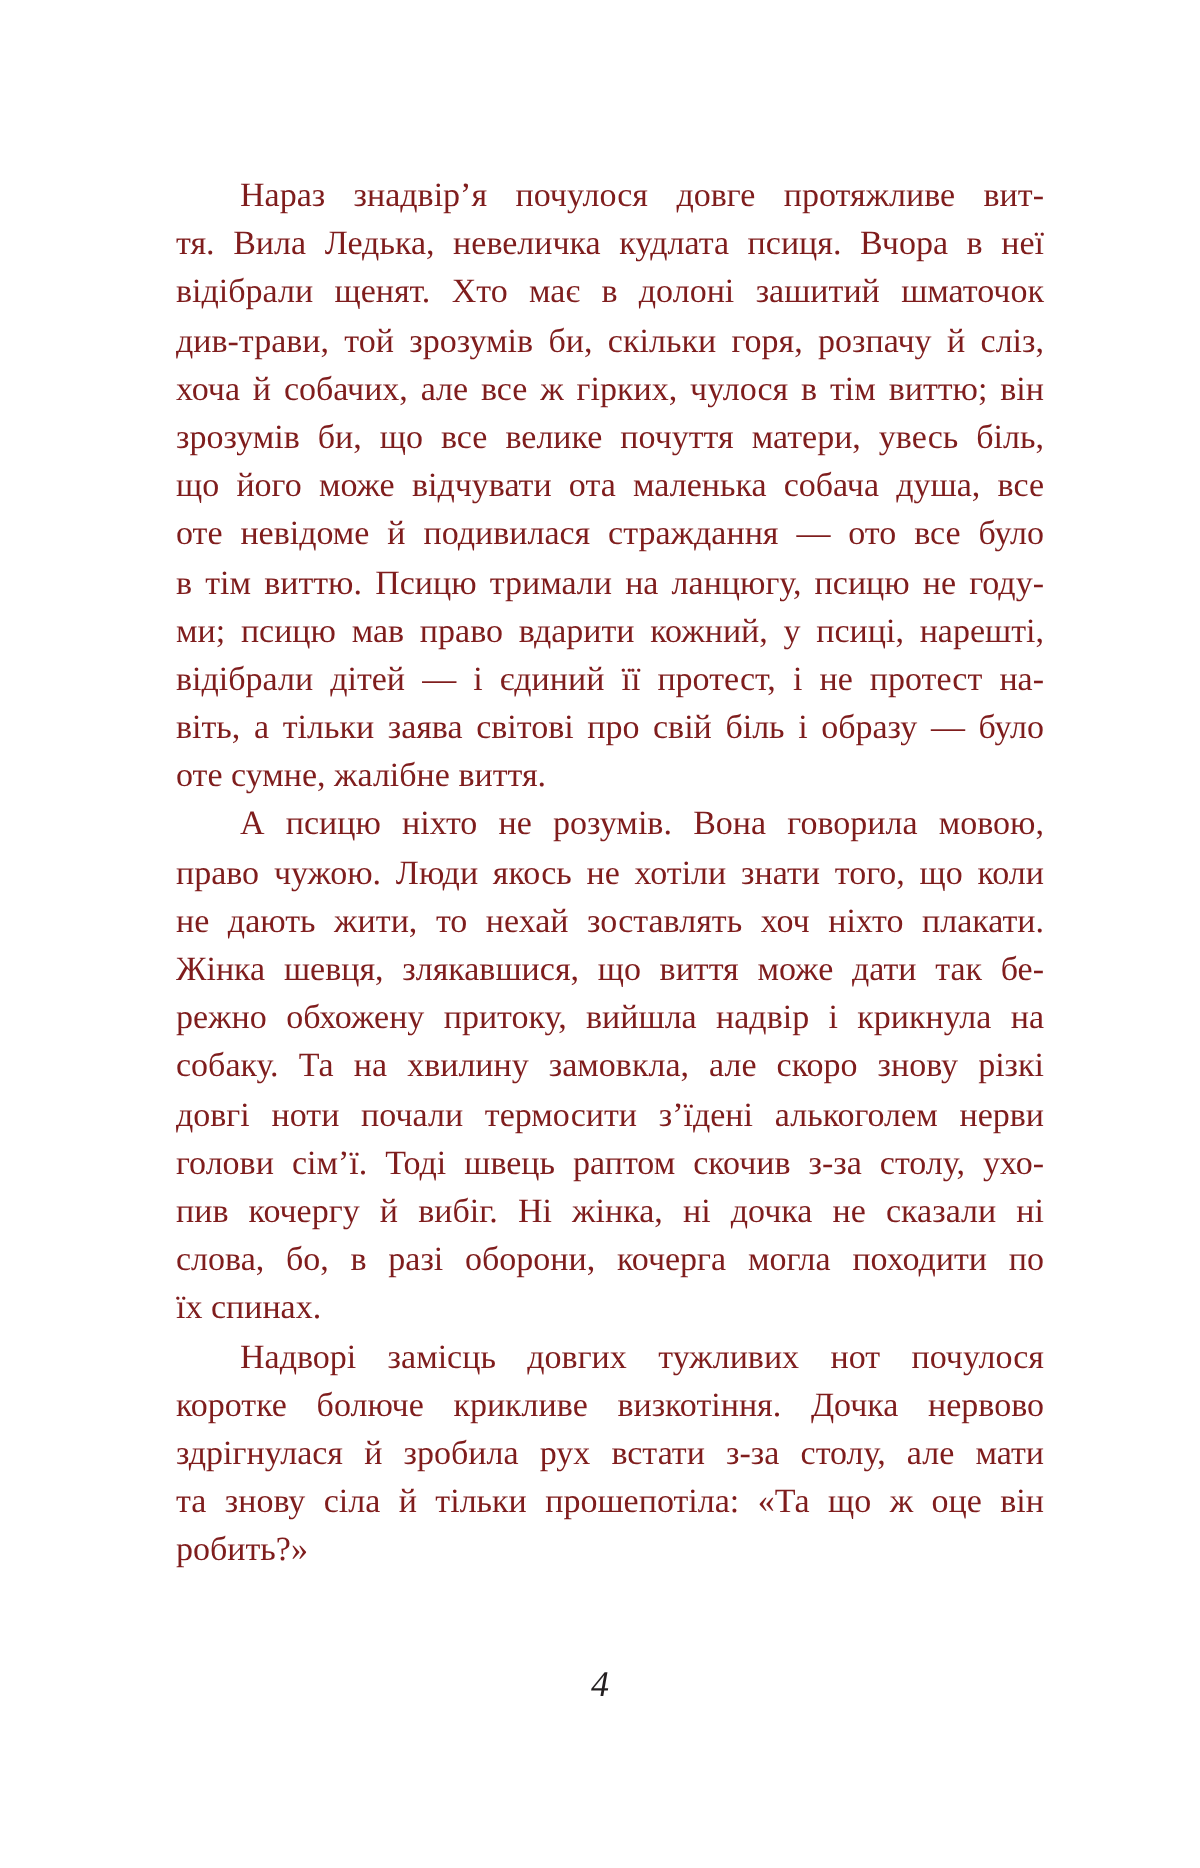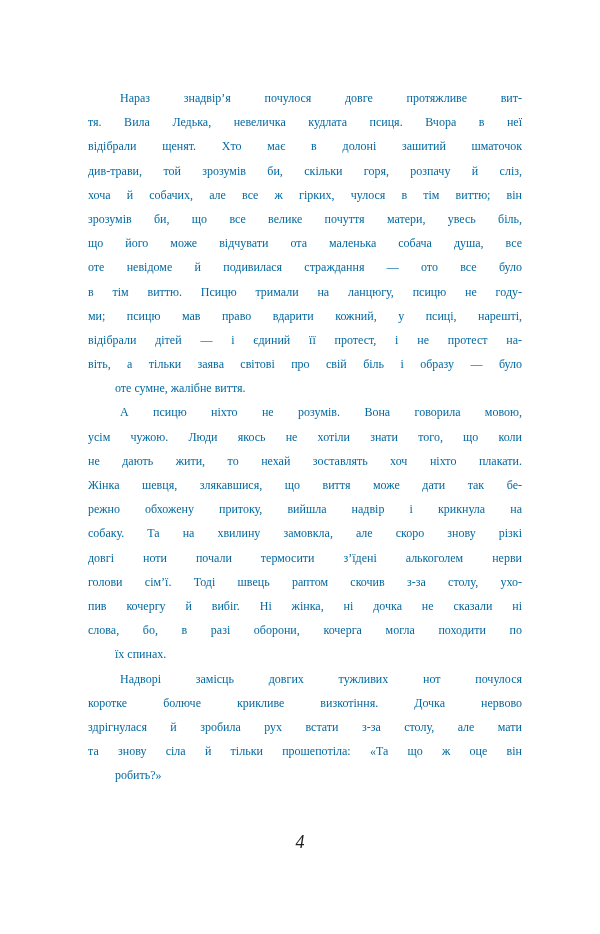--- a/index.html
+++ b/index.html
@@ -3,37 +3,37 @@
 <meta charset="utf-8">
 <style>
   html, body { margin: 0; padding: 0; background: #ffffff; }
   body { width: 600px; height: 934px; position: relative; overflow: hidden; }
   .page {
     position: absolute;
     left: 88px;
     top: 86px;
     width: 434px;
     font-family: "Liberation Serif", "DejaVu Serif", serif;
-    font-size: 12px;
+    font-size: 17px;
     line-height: 24.2px;
-    color: #0369a1;
+    color: #7f1d1d;
   }
   .para {
     margin: 0;
     text-align: justify;
     text-align-last: left;
   }
   .line {
     display: block;
     white-space: nowrap;
     text-align: justify;
     text-align-last: justify;
     height: 24.2px;
   }
-  .line.last { text-align-last: left; margin-left: 27px; }
+  .line.last { text-align-last: left; }
   .line.indent { text-indent: 32px; }
   .page-number {
     position: absolute;
     left: 0; right: 0;
     top: 832px;
     text-align: center;
     font-family: "Liberation Serif", "DejaVu Serif", serif;
     font-style: italic;
     font-size: 18px;
     color: #231f20;
@@ -53,21 +53,21 @@
     <span class="line">що його може відчувати ота маленька собача душа, все</span>
     <span class="line">оте невідоме й подивилася страждання — ото все було</span>
     <span class="line">в тім виттю. Псицю тримали на ланцюгу, псицю не году-</span>
     <span class="line">ми; псицю мав право вдарити кожний, у псиці, нарешті,</span>
     <span class="line">відібрали дітей — і єдиний її протест, і не протест на-</span>
     <span class="line">віть, а тільки заява світові про свій біль і образу — було</span>
     <span class="line last">оте сумне, жалібне виття.</span>
   </p>
   <p class="para">
     <span class="line indent">А псицю ніхто не розумів. Вона говорила мовою,</span>
-    <span class="line">усім чужою. Люди якось не хотіли знати того, що коли</span>
+    <span class="line">право чужою. Люди якось не хотіли знати того, що коли</span>
     <span class="line">не дають жити, то нехай зоставлять хоч ніхто плакати.</span>
     <span class="line">Жінка шевця, злякавшися, що виття може дати так бе-</span>
     <span class="line">режно обхожену притоку, вийшла надвір і крикнула на</span>
     <span class="line">собаку. Та на хвилину замовкла, але скоро знову різкі</span>
     <span class="line">довгі ноти почали термосити з’їдені алькоголем нерви</span>
     <span class="line">голови сім’ї. Тоді швець раптом скочив з-за столу, ухо-</span>
     <span class="line">пив кочергу й вибіг. Ні жінка, ні дочка не сказали ні</span>
     <span class="line">слова, бо, в разі оборони, кочерга могла походити по</span>
     <span class="line last">їх спинах.</span>
   </p>

